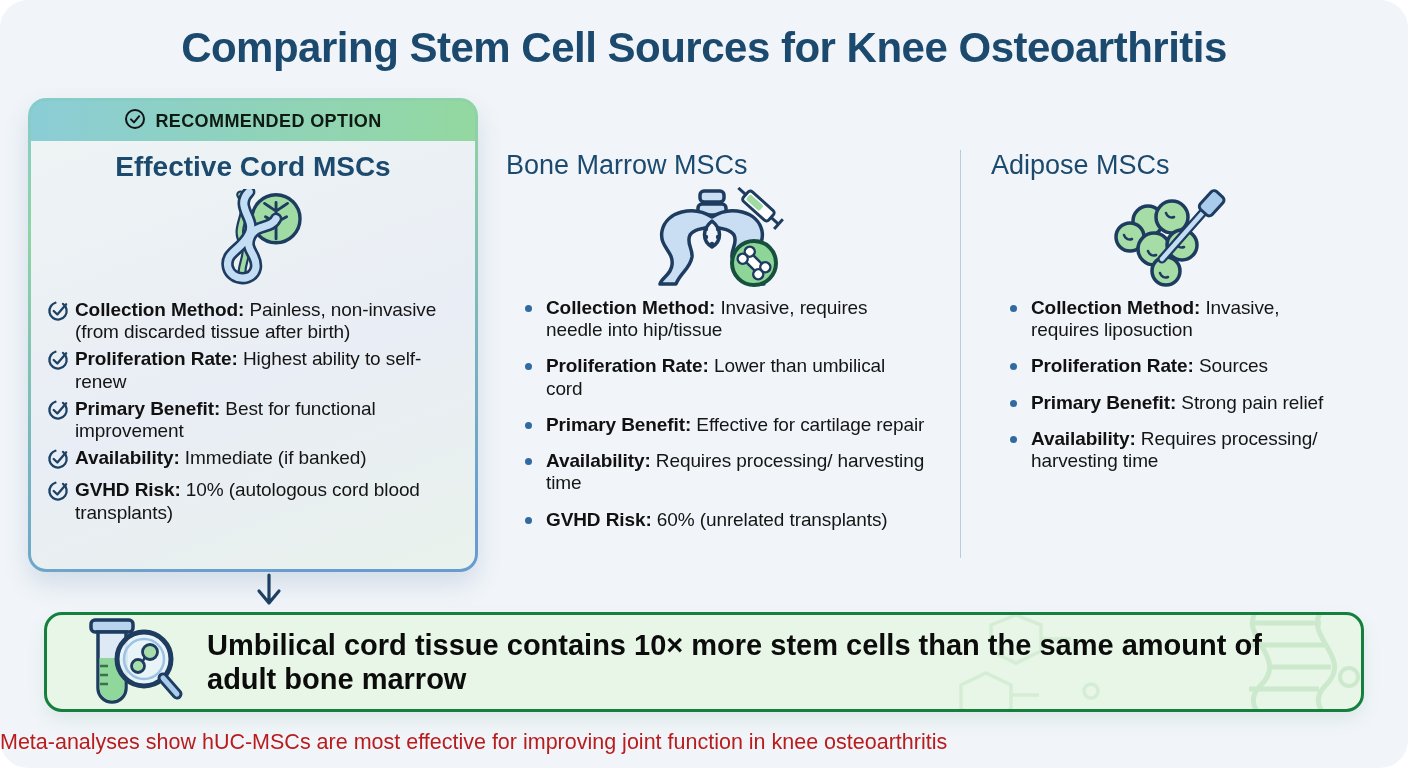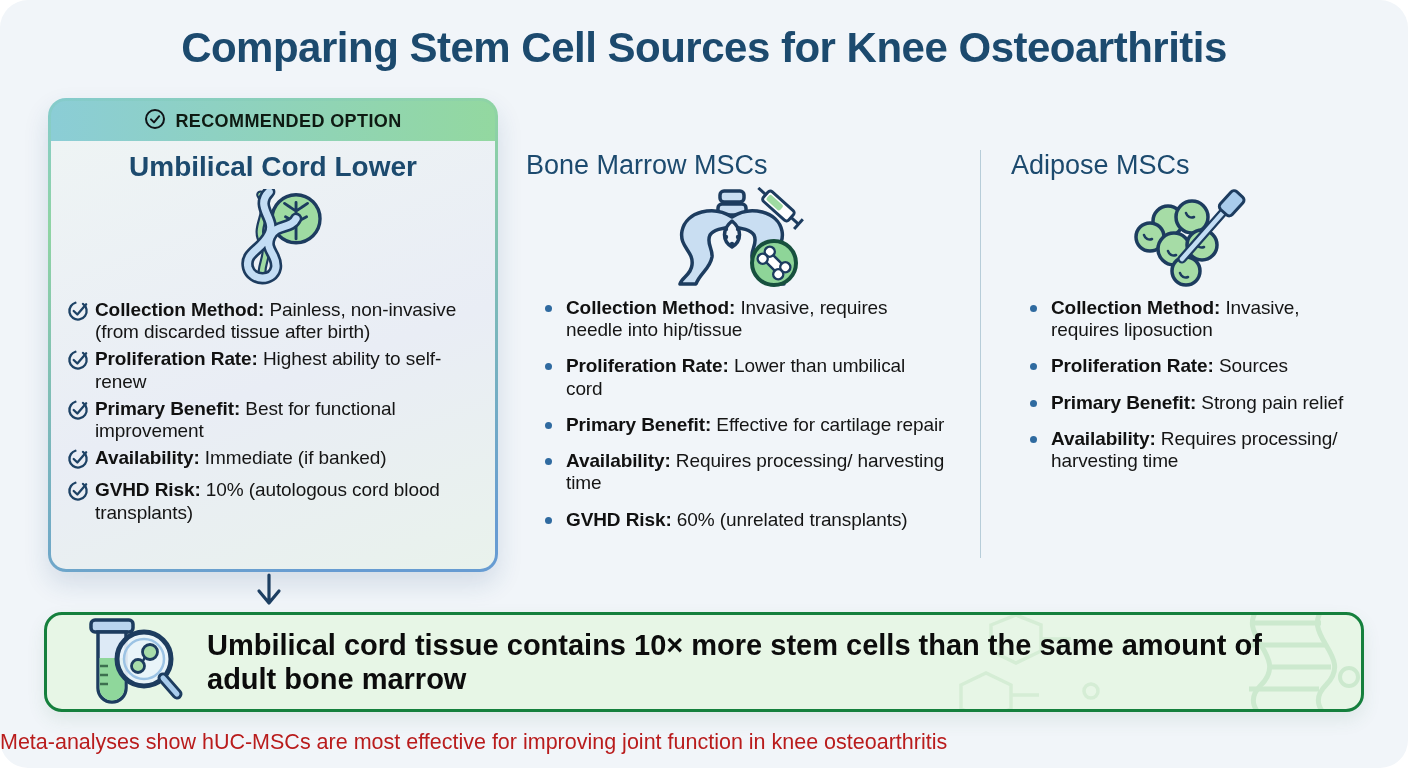--- a/index.html
+++ b/index.html
@@ -1,20 +1,20 @@
 <!DOCTYPE html>
 <html><head>
 <meta charset="utf-8">
 <style>
   html,body{margin:0;padding:0;background:#ffffff;font-family:"Liberation Sans","DejaVu Sans",sans-serif;}
   .canvas{position:relative;width:1408px;height:768px;background:#f1f5f9;border-radius:28px;overflow:hidden;}
   
   .main-title{position:absolute;top:24px;left:0;right:0;text-align:center;font-size:42px;font-weight:bold;color:#1c4a6e;letter-spacing:-0.5px;margin:0;}
   
-  .row{position:absolute;top:98px;left:48px;width:1320px;height:474px;display:flex;}
+  .row{position:absolute;top:98px;left:28px;width:1320px;height:474px;display:flex;}
   
   .rec-wrap{width:450px;height:474px;border-radius:18px;padding:3px;box-sizing:border-box;
     background:linear-gradient(165deg,#85cbcd 0%,#8fd4a3 22%,#679cd2 92%);
     box-shadow:0 12px 26px rgba(30,70,120,.14);}
   .rec-inner{width:100%;height:100%;border-radius:15px;overflow:hidden;display:flex;flex-direction:column;}
   .badge{height:40px;flex:0 0 40px;display:flex;align-items:center;justify-content:center;gap:9px;
     background:linear-gradient(90deg,#8bcdd6 0%,#93d8a0 100%);}
   .badge-label{font-size:18px;font-weight:bold;color:#0e1a12;letter-spacing:.4px;}
   .card-body{flex:1;background:linear-gradient(160deg,#eef4f4 0%,#e9edf5 55%,#e9f2ec 100%);display:flex;flex-direction:column;align-items:center;}
   .card-title{margin:10px 0 0;font-size:28px;font-weight:bold;color:#1c4a6e;}
@@ -62,21 +62,21 @@
         <div class="badge">
           <span>
             <svg width="22" height="22" viewBox="0 0 22 22">
                 <circle cx="11" cy="11" r="9" fill="none" stroke="#101418" stroke-width="2"></circle>
                 <path d="M7 11.4 L10 14.4 L15.2 8.2" fill="none" stroke="#101418" stroke-width="2" stroke-linecap="round" stroke-linejoin="round"></path>
               </svg>
           </span>
           <span class="badge-label">RECOMMENDED OPTION</span>
         </div>
         <div class="card-body">
-          <h2 class="card-title">Umbilical Cord Lower</h2>
+          <h2 class="card-title">Effective Cord MSCs</h2>
           <div class="icon-box">
             <svg width="118" height="96" viewBox="0 0 120 100">
               <circle cx="84" cy="31" r="25" fill="#9fdba2" stroke="#1d3c5f" stroke-width="3.5"></circle>
               <path d="M84 52 L84 14 M84 23 L72 15 M84 23 L96 15 M84 35 L73 29 M84 35 L95 29 M78 19 L72 15 M90 19 L96 15" fill="none" stroke="#1d3c5f" stroke-width="3" stroke-linecap="round"></path>
               <path d="M47 6 C60 24 38 40 50 56 C58 68 44 82 50 94" fill="none" stroke="#1d3c5f" stroke-width="9" stroke-linecap="round"></path>
               <path d="M47 6 C60 24 38 40 50 56 C58 68 44 82 50 94" fill="none" stroke="#9fdba2" stroke-width="4.5" stroke-linecap="round"></path>
               <path d="M56 3 C40 19 64 31 56 47 C48 64 30 66 34 82 C38 96 60 97 63 82 C65 68 51 64 57 50 C63 36 79 42 84 31" fill="none" stroke="#1d3c5f" stroke-width="13" stroke-linecap="round"></path>
               <path d="M56 3 C40 19 64 31 56 47 C48 64 30 66 34 82 C38 96 60 97 63 82 C65 68 51 64 57 50 C63 36 79 42 84 31" fill="none" stroke="#c3ddf4" stroke-width="7.5" stroke-linecap="round"></path>
             </svg>
           </div>

